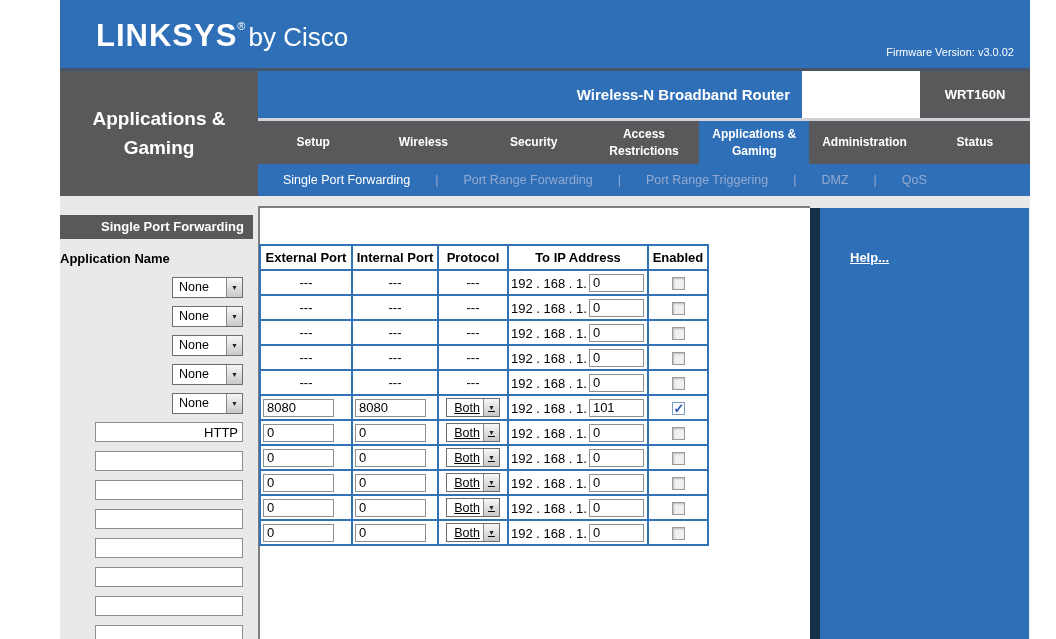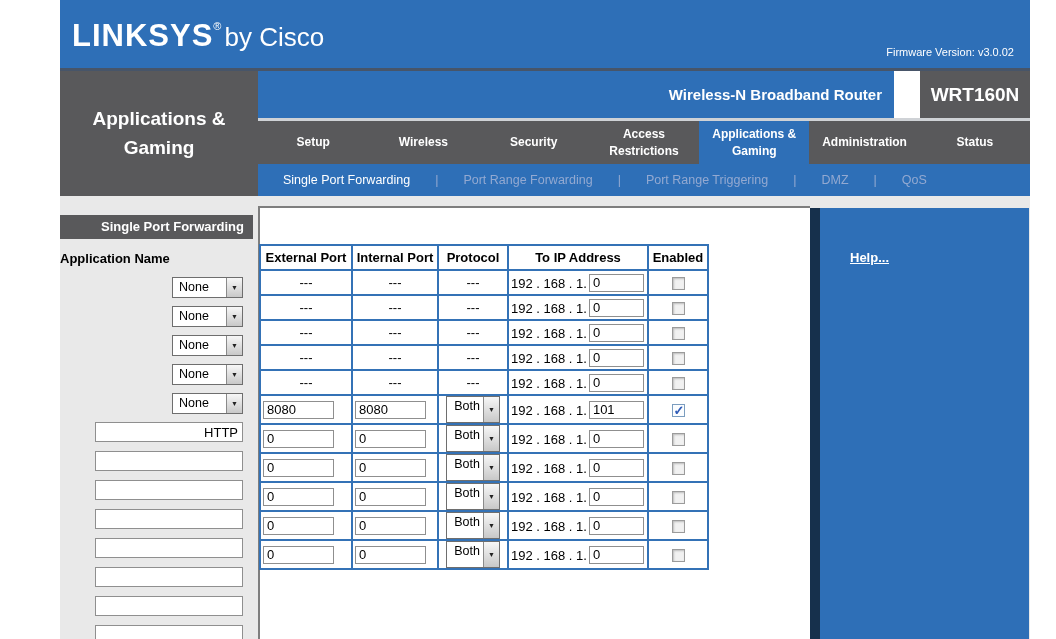--- a/index.html
+++ b/index.html
@@ -2,37 +2,37 @@
 <html><head>
 <meta charset="utf-8">
 <style>
   * { margin:0; padding:0; box-sizing:border-box; }
   html,body { width:1056px; height:639px; background:#ffffff; overflow:hidden;
               font-family:"Liberation Sans", sans-serif; }
   .abs { position:absolute; }
 
   
   #header { left:60px; top:0; width:970px; height:68px; background:#2e6fb7; }
-  #logo { position:absolute; left:12px; top:18px; color:#fff; white-space:nowrap; }
+  #logo { position:absolute; left:36px; top:18px; color:#fff; white-space:nowrap; }
   #logo .lk { font-size:31px; font-weight:bold; letter-spacing:1px; }
   #logo .reg { font-size:11px; vertical-align:top; position:relative; top:2px; }
   #logo .by { font-size:26px; font-weight:normal; margin-left:3px; }
   #firmware { position:absolute; right:16px; top:46px; color:#ffffff; font-size:11px; }
 
   #navy-line { left:60px; top:68px; width:970px; height:3px; background:#475569; }
 
   
   #sidebar-top { left:60px; top:71px; width:198px; height:125px; background:#59595b;
                  color:#fff; display:flex; align-items:center; justify-content:center; }
   #sidebar-top .t { font-size:19px; font-weight:bold; text-align:center; width:180px; line-height:1.5; }
-  #title-bar { left:258px; top:71px; width:636px; height:47px; background:#2e6fb7;
+  #title-bar { left:258px; top:71px; width:544px; height:47px; background:#2e6fb7;
                color:#fff; font-size:15px; font-weight:bold; text-align:right;
                line-height:47px; padding-right:12px; }
   #model-box { left:920px; top:71px; width:110px; height:47px; background:#59595b;
-               color:#fff; font-size:19px; font-weight:bold; display:flex;
+               color:#fff; font-size:13px; font-weight:bold; display:flex;
                align-items:center; justify-content:center; }
   #light-line { left:258px; top:118px; width:772px; height:3px; background:#cfd2d6; }
 
   
   #tab-bar { left:258px; top:121px; width:772px; height:43px; background:#59595b; display:flex; }
   .tab { flex:1 1 0; display:flex; align-items:center; justify-content:center;
          color:#fff; font-size:12px; font-weight:bold; text-align:center; cursor:pointer;
          padding:0 4px; line-height:1.35; }
   .tab.active { background:#2e6fb7; }
 
@@ -76,21 +76,21 @@
   #port-table th, #port-table td { border:2px solid #3472b6; height:25px;
                 font-size:13px; color:#000; overflow:hidden; }
   #port-table th { font-weight:bold; text-align:center; }
   td.c { text-align:center; }
   td.pad { padding-left:2px; }
   .port-input { width:71px; height:18px; border:1px solid #8f8f8f; font-size:13px;
                 padding:0 3px; font-family:"Liberation Sans", sans-serif; }
   .ip-input { width:55px; height:18px; border:1px solid #8f8f8f; font-size:13px;
               padding:0 3px; margin-left:2px; font-family:"Liberation Sans", sans-serif; }
   .ip-prefix { font-size:13px; }
-  .proto-combo { width:54px; height:27px; }
+  .proto-combo { width:54px; height:19px;text-decoration:underline; }
   .cb { display:inline-block; width:13px; height:13px; background:#f1f1f1;
         border:1px solid #9b9b9b; box-shadow:inset 1px 1px 2px rgba(0,0,0,0.22);
         vertical-align:middle; cursor:pointer; position:relative; }
   .cb.checked { background:#fbfdff; border-color:#7b9dbf; box-shadow:none; }
   .cb.checked::after { content:"\2713"; position:absolute; left:1px; top:-2px;
         color:#2f5bb7; font-size:13px; font-weight:bold; }
 </style>
 </head>
 <body>
 

